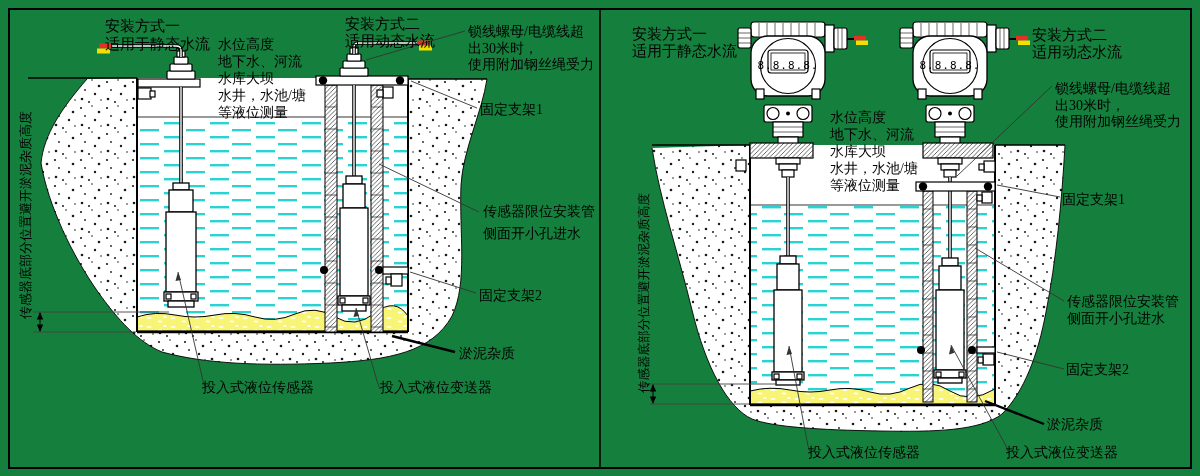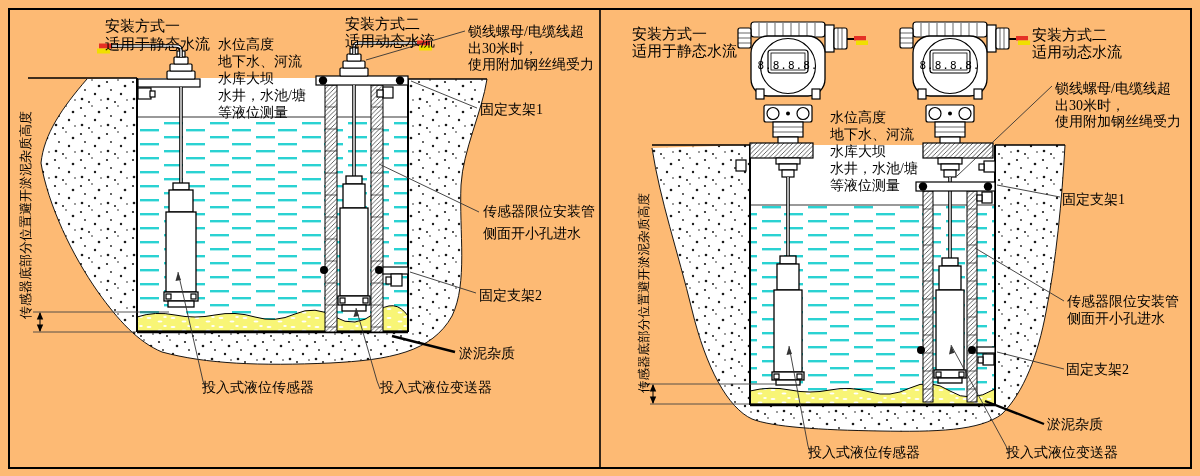--- a/index.html
+++ b/index.html
@@ -1,16 +1,16 @@
 <!DOCTYPE html>
 <html><head>
 <meta charset="utf-8">
 <style>
   html,body{margin:0;padding:0;background:#fff;}
-  .stage{position:relative;width:1200px;height:476px;background:#fdba74;overflow:hidden;}
+  .stage{position:relative;width:1200px;height:476px;background:#15803d;overflow:hidden;}
   svg{display:block;}
   .lb{font-family:"Liberation Serif","DejaVu Serif",serif;font-size:14px;fill:#000;}
   .lb2{font-family:"Liberation Serif","DejaVu Serif",serif;font-size:15px;fill:#000;}
   .lbv{font-family:"Liberation Serif","DejaVu Serif",serif;font-size:13px;fill:#000;}
   .lbv2{font-family:"Liberation Serif","DejaVu Serif",serif;font-size:12.5px;fill:#000;}
   .seg{font-family:"DejaVu Sans Mono","Liberation Mono",monospace;font-size:11px;fill:#000;letter-spacing:1px;}
   .o{fill:#fff;stroke:#000;stroke-width:1.2;}
   .ob{fill:#fff;stroke:#000;stroke-width:1.3;}
   .thin{stroke:#000;stroke-width:0.6;fill:none;}
   .ldr{stroke:#333;stroke-width:0.9;fill:none;}

